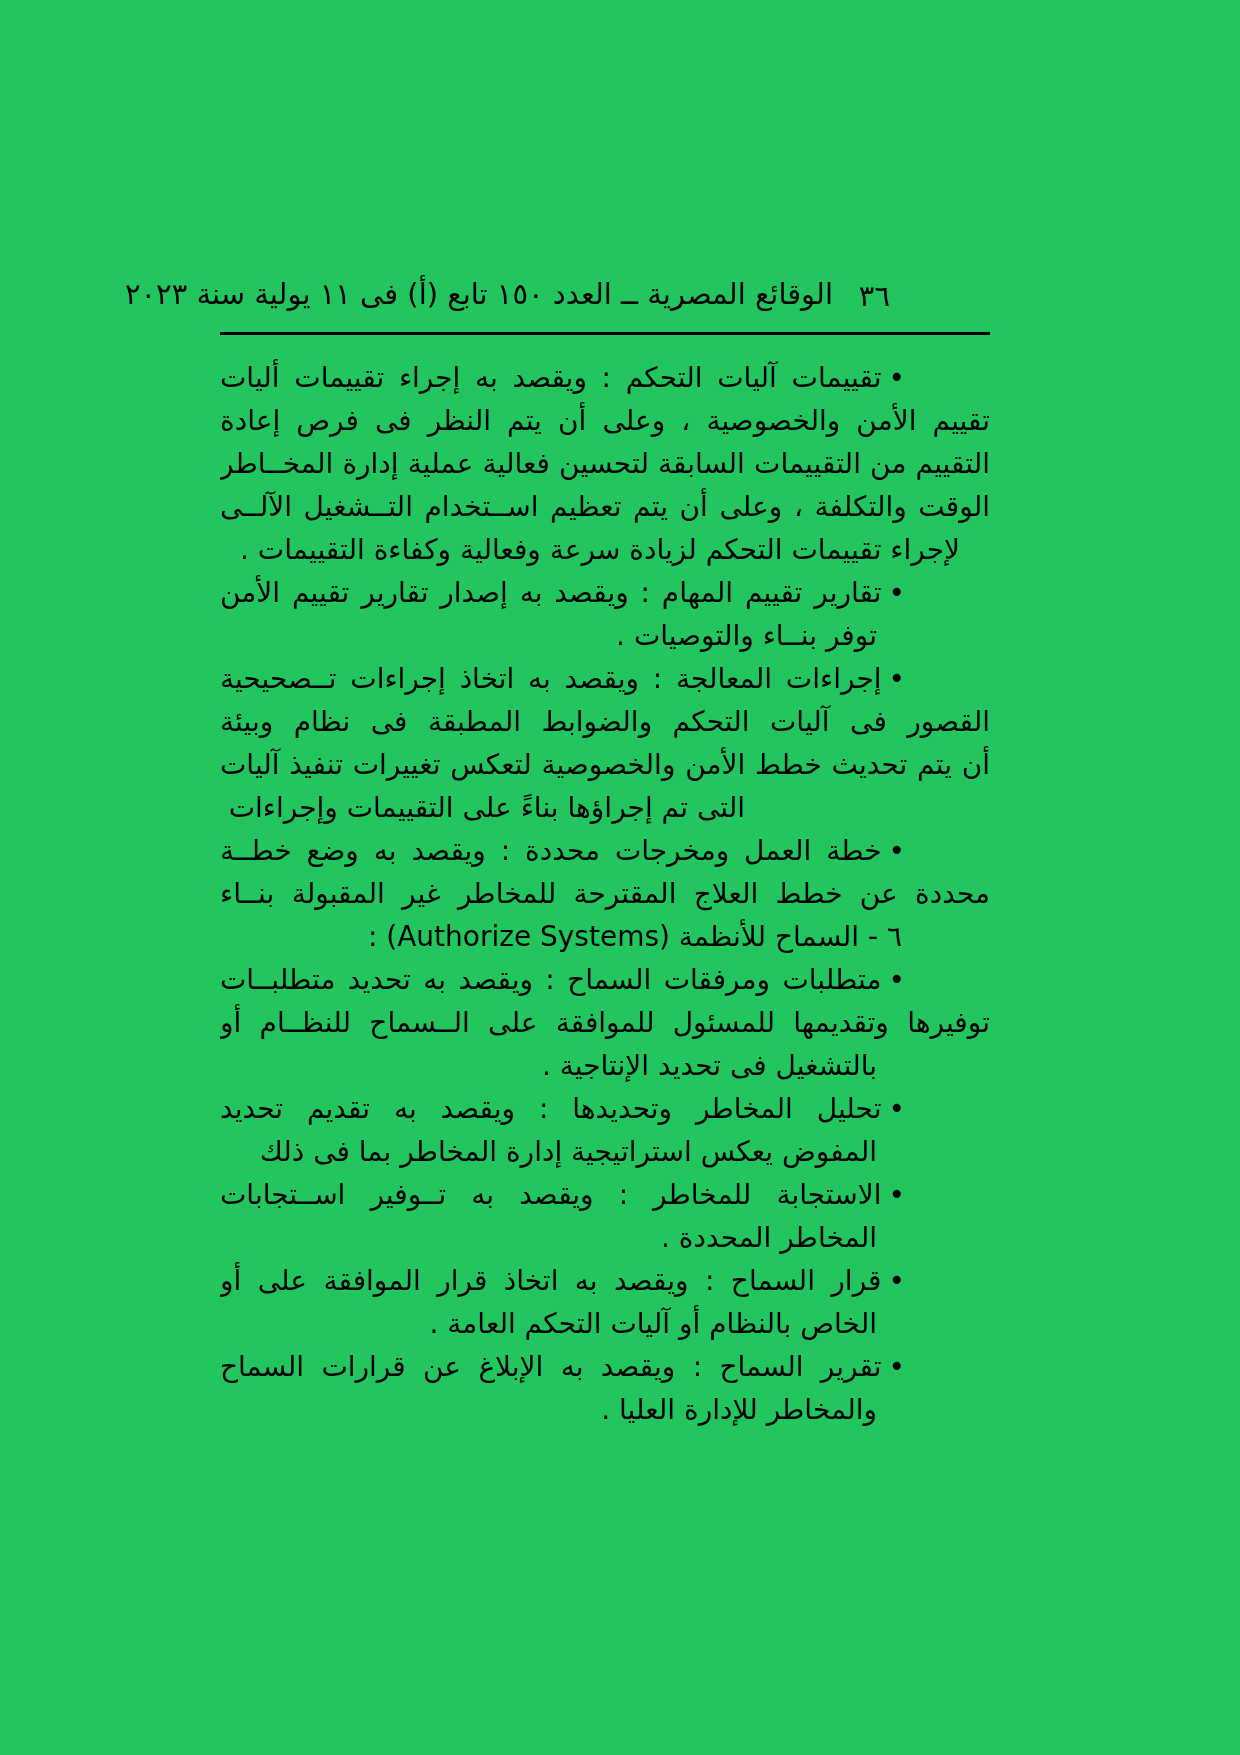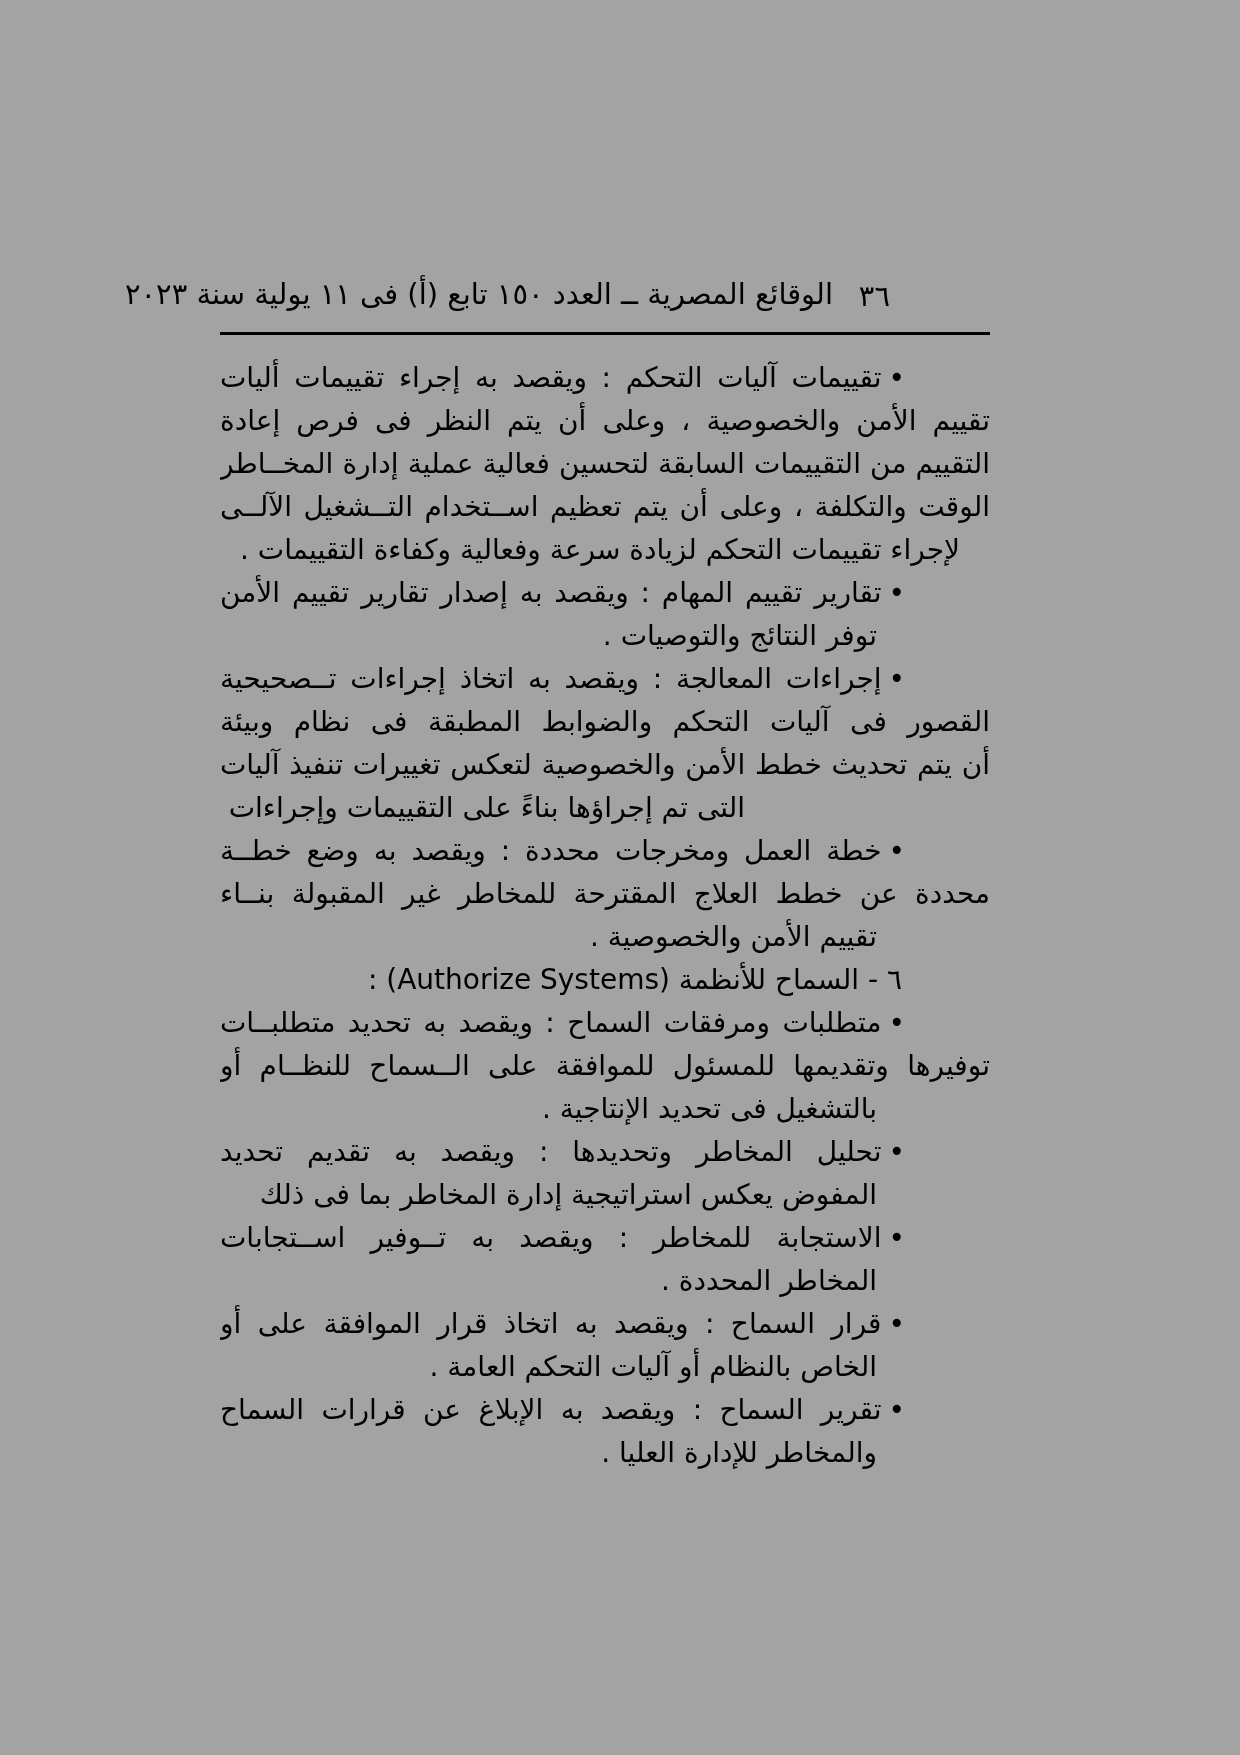--- a/index.html
+++ b/index.html
@@ -3,21 +3,21 @@
 <meta charset="utf-8">
 <style>
   html, body { margin:0; padding:0; }
   body {
     width:1240px; height:1755px;
     background:#ffffff; color:#000;
     font-family:"DejaVu Sans", sans-serif;
     position:relative;
     overflow:hidden;
   }
-  .page { position:absolute; inset:0; background:#a3a3a3; }
+  .page { position:absolute; inset:0; background:#22c55e; }
   .content { position:absolute; left:220px; top:0; width:770px; height:1755px; }
 
   .header-title {
     position:absolute; top:274px; right:157px;
     font-size:29px; line-height:40px; white-space:nowrap;
     direction:rtl;
   }
   .page-num {
     position:absolute; top:276px; right:100px;
     font-size:29px; line-height:40px;text-align:right;
@@ -58,28 +58,27 @@
 
     <div class="rule"></div>
 
     <div class="doc-body">
         <div class="line jf"><span class="bullet">•</span>تقييمات آليات التحكم : ويقصد به إجراء تقييمات أليات التحكم وفقًــا لخطــط</div>
         <div class="line j">تقييم الأمن والخصوصية ، وعلى أن يتم النظر فى فرص إعادة استخدام نتائج</div>
         <div class="line j">التقييم من التقييمات السابقة لتحسين فعالية عملية إدارة المخــاطر مــن حيــث</div>
         <div class="line j">الوقت والتكلفة ، وعلى أن يتم تعظيم اســتخدام التــشغيل الآلــى automation</div>
         <div class="line rn">لإجراء تقييمات التحكم لزيادة سرعة وفعالية وكفاءة التقييمات .</div>
         <div class="line jf"><span class="bullet">•</span>تقارير تقييم المهام : ويقصد به إصدار تقارير تقييم الأمن والخصوصية التــى</div>
-        <div class="line r">توفر النتائج والتوصيات .</div>
+        <div class="line r">توفر بنــاء والتوصيات .</div>
         <div class="line jf"><span class="bullet">•</span>إجراءات المعالجة : ويقصد به اتخاذ إجراءات تــصحيحية لمعالجــة أوجــه</div>
         <div class="line j">القصور فى آليات التحكم والضوابط المطبقة فى نظام وبيئة التشغيل ، وعلــى</div>
         <div class="line j">أن يتم تحديث خطط الأمن والخصوصية لتعكس تغييرات تنفيذ آليات الــتحكم</div>
         <div class="line rw">التى تم إجراؤها بناءً على التقييمات وإجراءات العلاج اللاحقة .</div>
         <div class="line jf"><span class="bullet">•</span>خطة العمل ومخرجات محددة : ويقصد به وضع خطــة عمــل ومخرجــات</div>
         <div class="line j">محددة عن خطط العلاج المقترحة للمخاطر غير المقبولة بنــاء علــى تقــارير</div>
-        <div class="line r">تقييم الأمن والخصوصية .</div>
         <div class="line heading">٦ - السماح للأنظمة (Authorize Systems) :</div>
         <div class="line jf"><span class="bullet">•</span>متطلبات ومرفقات السماح : ويقصد به تحديد متطلبــات والمرفقــات الــلازم</div>
         <div class="line j">توفيرها وتقديمها للمسئول للموافقة على الــسماح للنظــام أو لآليــات الــتحكم</div>
         <div class="line r">بالتشغيل فى تحديد الإنتاجية .</div>
         <div class="line jf"><span class="bullet">•</span>تحليل المخاطر وتحديدها : ويقصد به تقديم تحديد للمخاطر من قبل المــسؤول</div>
         <div class="line r">المفوض يعكس استراتيجية إدارة المخاطر بما فى ذلك تحمل المخاطر .</div>
         <div class="line jf"><span class="bullet">•</span>الاستجابة للمخاطر : ويقصد به تــوفير اســتجابات للمخــاطر ، بنــاءً علــى</div>
         <div class="line r">المخاطر المحددة .</div>
         <div class="line jf"><span class="bullet">•</span>قرار السماح : ويقصد به اتخاذ قرار الموافقة على أو رفض طلــب الــسماح</div>
         <div class="line r">الخاص بالنظام أو آليات التحكم العامة .</div>

